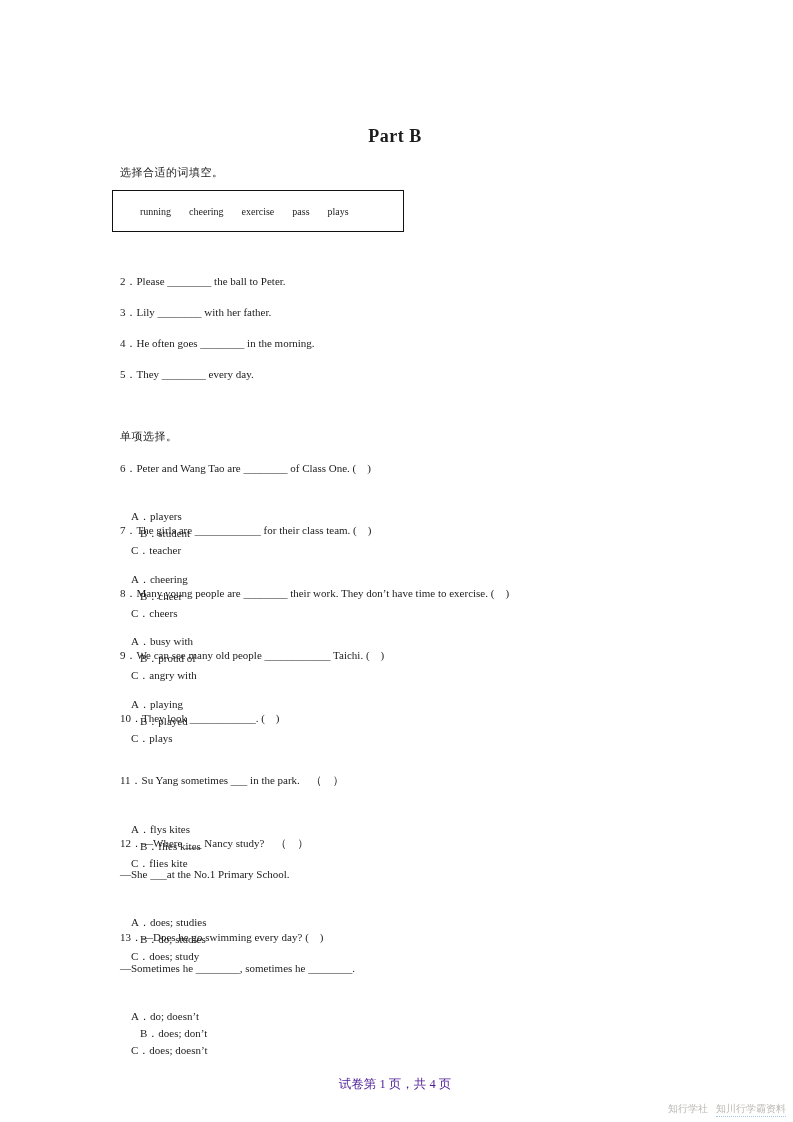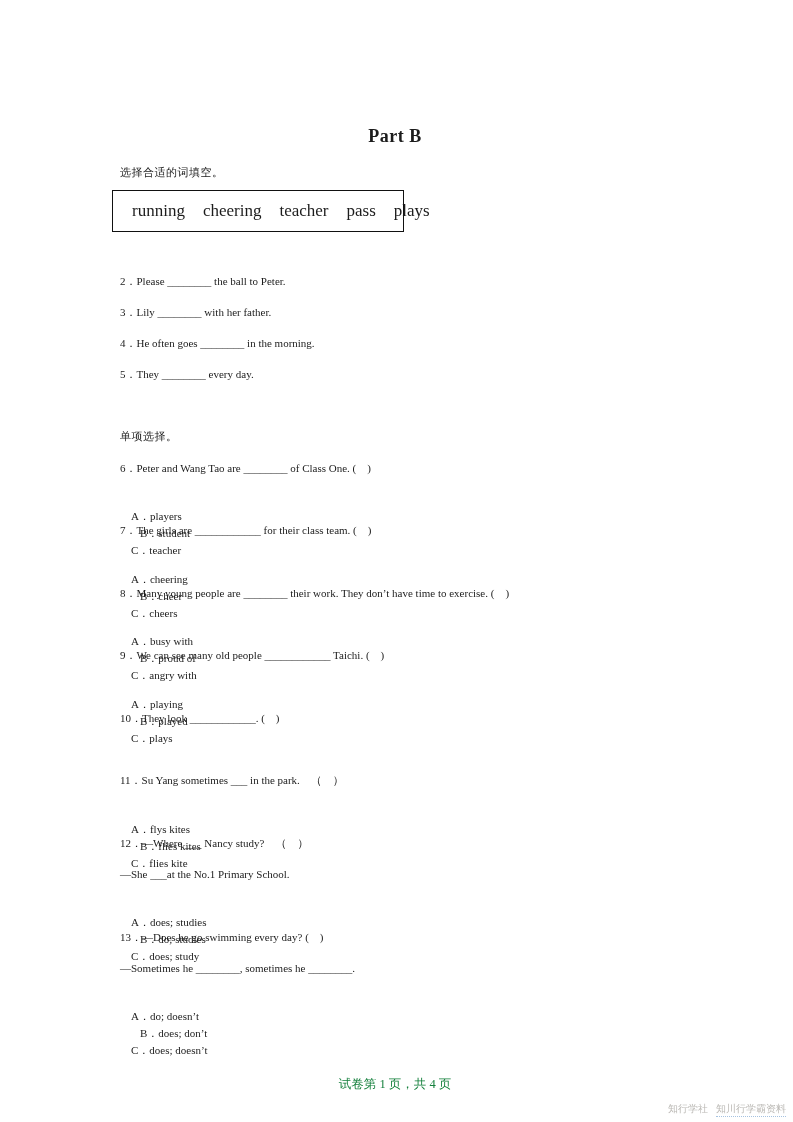--- a/index.html
+++ b/index.html
@@ -35,34 +35,34 @@
     position: absolute;
     left: 112px;
     top: 190px;
     width: 292px;
     height: 42px;
     border: 1.5px solid #111111;
     box-sizing: border-box;
     display: flex;
     align-items: center;
     gap: 18px;
-    padding-left: 19px;
-    font-size: 17px;
+    padding-left: 27px;
+    font-size: 10px;
   }
   .opts span { display: inline-block; }
   .optA { width: 185px; }
   .optB { width: 185px; margin-left: 9px; }
   .footer {
     position: absolute;
     top: 1076px;
     left: 0;
     width: 100%;
     text-align: center;
     font-size: 12.5px;
-    color: #15803d;
+    color: #4c1d95;
   }
   .watermarks {
     position: absolute;
     top: 1102px;
     right: 4px;
     font-size: 10px;
     color: #aaa7a2;
     opacity: 0.8;
     display: flex;
     gap: 8px;
@@ -75,21 +75,21 @@
 
 <div class="page">
 
   <h1 class="title">Part B</h1>
 
   <div class="line cn" style="top:164px">选择合适的词填空。</div>
 
   <div class="word-box">
     <span>running</span>
     <span>cheering</span>
-    <span>teacher</span>
+    <span>exercise</span>
     <span>pass</span>
     <span>plays</span>
   </div>
 
   <div class="line" style="top:273px">2．Please ________ the ball to Peter.</div>
   <div class="line" style="top:304px">3．Lily ________ with her father.</div>
   <div class="line" style="top:335px">4．He often goes ________ in the morning.</div>
   <div class="line" style="top:366px">5．They ________ every day.</div>
 
   <div class="line cn" style="top:428px">单项选择。</div>

